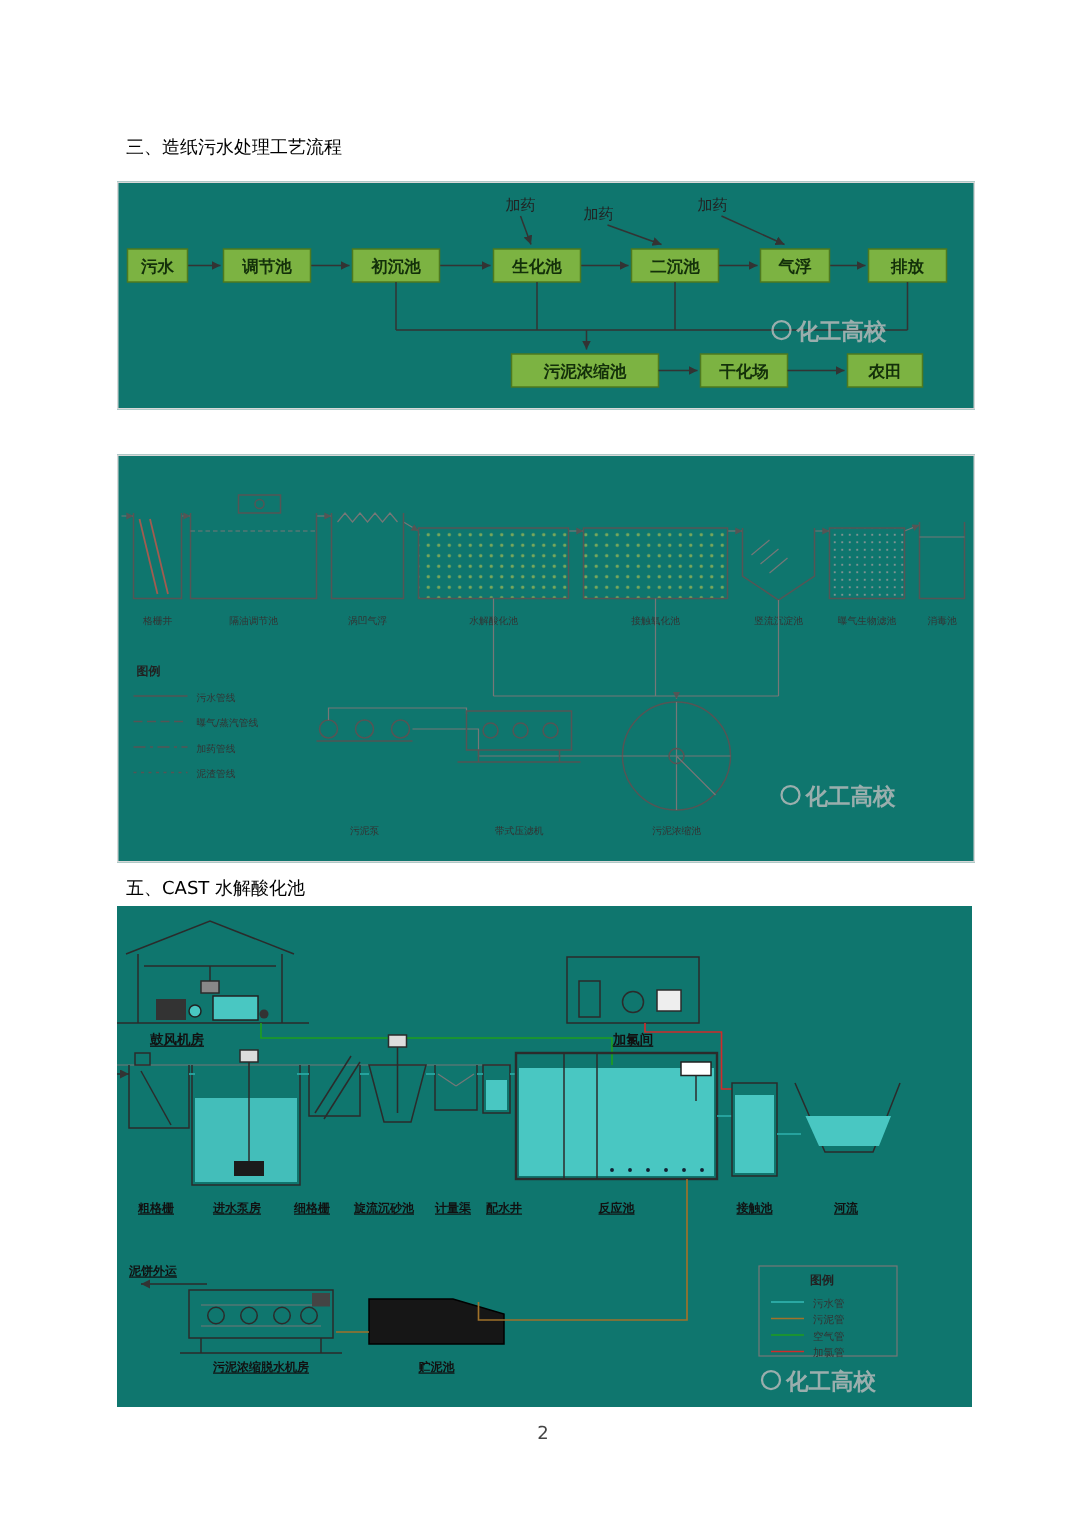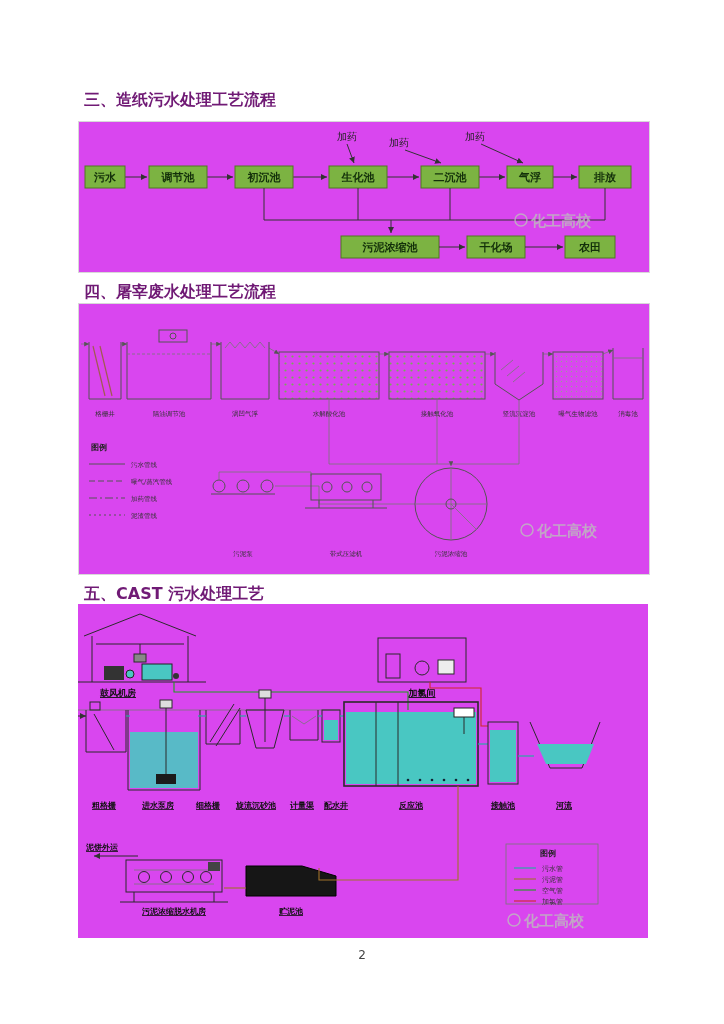--- a/index.html
+++ b/index.html
@@ -1,20 +1,20 @@
 <!DOCTYPE html>
 <html><head>
 <meta charset="utf-8">
 <style>
   html,body{margin:0;padding:0;background:#ffffff;}
   .page{position:relative;width:724px;height:1024px;margin:0 auto;background:#fff;
         font-family:"DejaVu Sans","Liberation Sans",sans-serif;overflow:hidden;}
-  .heading{position:absolute;left:84px;margin:0;font-size:16px;font-weight:bold;color:#701a75;}
+  .heading{position:absolute;left:84px;margin:0;font-size:12px;font-weight:normal;color:#000000;}
   .h1{top:90px;} .h2{top:282px;} .h3{top:584px;}
-  .figure{position:absolute;left:78px;width:570px;background:#d946ef;}
+  .figure{position:absolute;left:78px;width:570px;background:#0f766e;}
   .fig1{top:121px;height:150px;border:1px solid #d8d8d8;}
   .fig2{top:303px;height:270px;border:1px solid #d8d8d8;text-decoration:underline;}
   .fig3{top:604px;height:334px;}
   svg{display:block;}
   svg text{font-family:"DejaVu Sans","Liberation Sans",sans-serif;}
   .gbox{fill:#7cb342;stroke:#4e7a1f;stroke-width:1;}
   .boxlab{font-size:11px;font-weight:bold;fill:#13300a;text-anchor:middle;}
   .dose{font-size:10px;fill:#222;text-anchor:middle;}
   .flow{stroke:#333;stroke-width:1;fill:none;}
   .thin{stroke:#777;stroke-width:0.8;fill:none;}
@@ -108,21 +108,20 @@
           <text class="boxlab" x="511" y="129">农田</text>
       </g>
 
       <g transform="translate(442,102)">
         <circle class="wmc" cx="0" cy="-4" r="6"></circle>
         <text class="wmt" x="10" y="2">化工高校</text>
       </g>
     </svg>
   </div>
 
-  <h2 class="heading h2">四、屠宰废水处理工艺流程</h2>
 
   <div class="figure fig2">
     <svg viewBox="0 0 568 268" width="568" height="268">
       <defs>
         <marker id="arr2" markerWidth="7" markerHeight="7" refX="6" refY="3" orient="auto">
           <path d="M0,0 L6,3 L0,6 Z" fill="#555"></path>
         </marker>
         <pattern id="dots2" width="7" height="7" patternUnits="userSpaceOnUse">
           <circle cx="3.5" cy="3.5" r="1.1" fill="#7aa85a"></circle>
         </pattern>
@@ -241,21 +240,21 @@
         <text class="cadlab" x="372" y="252">污泥浓缩池</text>
       </g>
 
       <g transform="translate(448,230)">
         <circle class="wmc" cx="0" cy="-4" r="6"></circle>
         <text class="wmt" x="10" y="2">化工高校</text>
       </g>
     </svg>
   </div>
 
-  <h2 class="heading h3">五、CAST 污水处理工艺</h2>
+  <h2 class="heading h3">五、CAST 水解酸化池</h2>
 
   <div class="figure fig3">
     <svg viewBox="0 0 568 334" width="568" height="334">
       <defs>
         <marker id="arr3" markerWidth="7" markerHeight="7" refX="6" refY="3" orient="auto">
           <path d="M0,0 L6,3 L0,6 Z" fill="#333"></path>
         </marker>
       </defs>
 
       <g>

